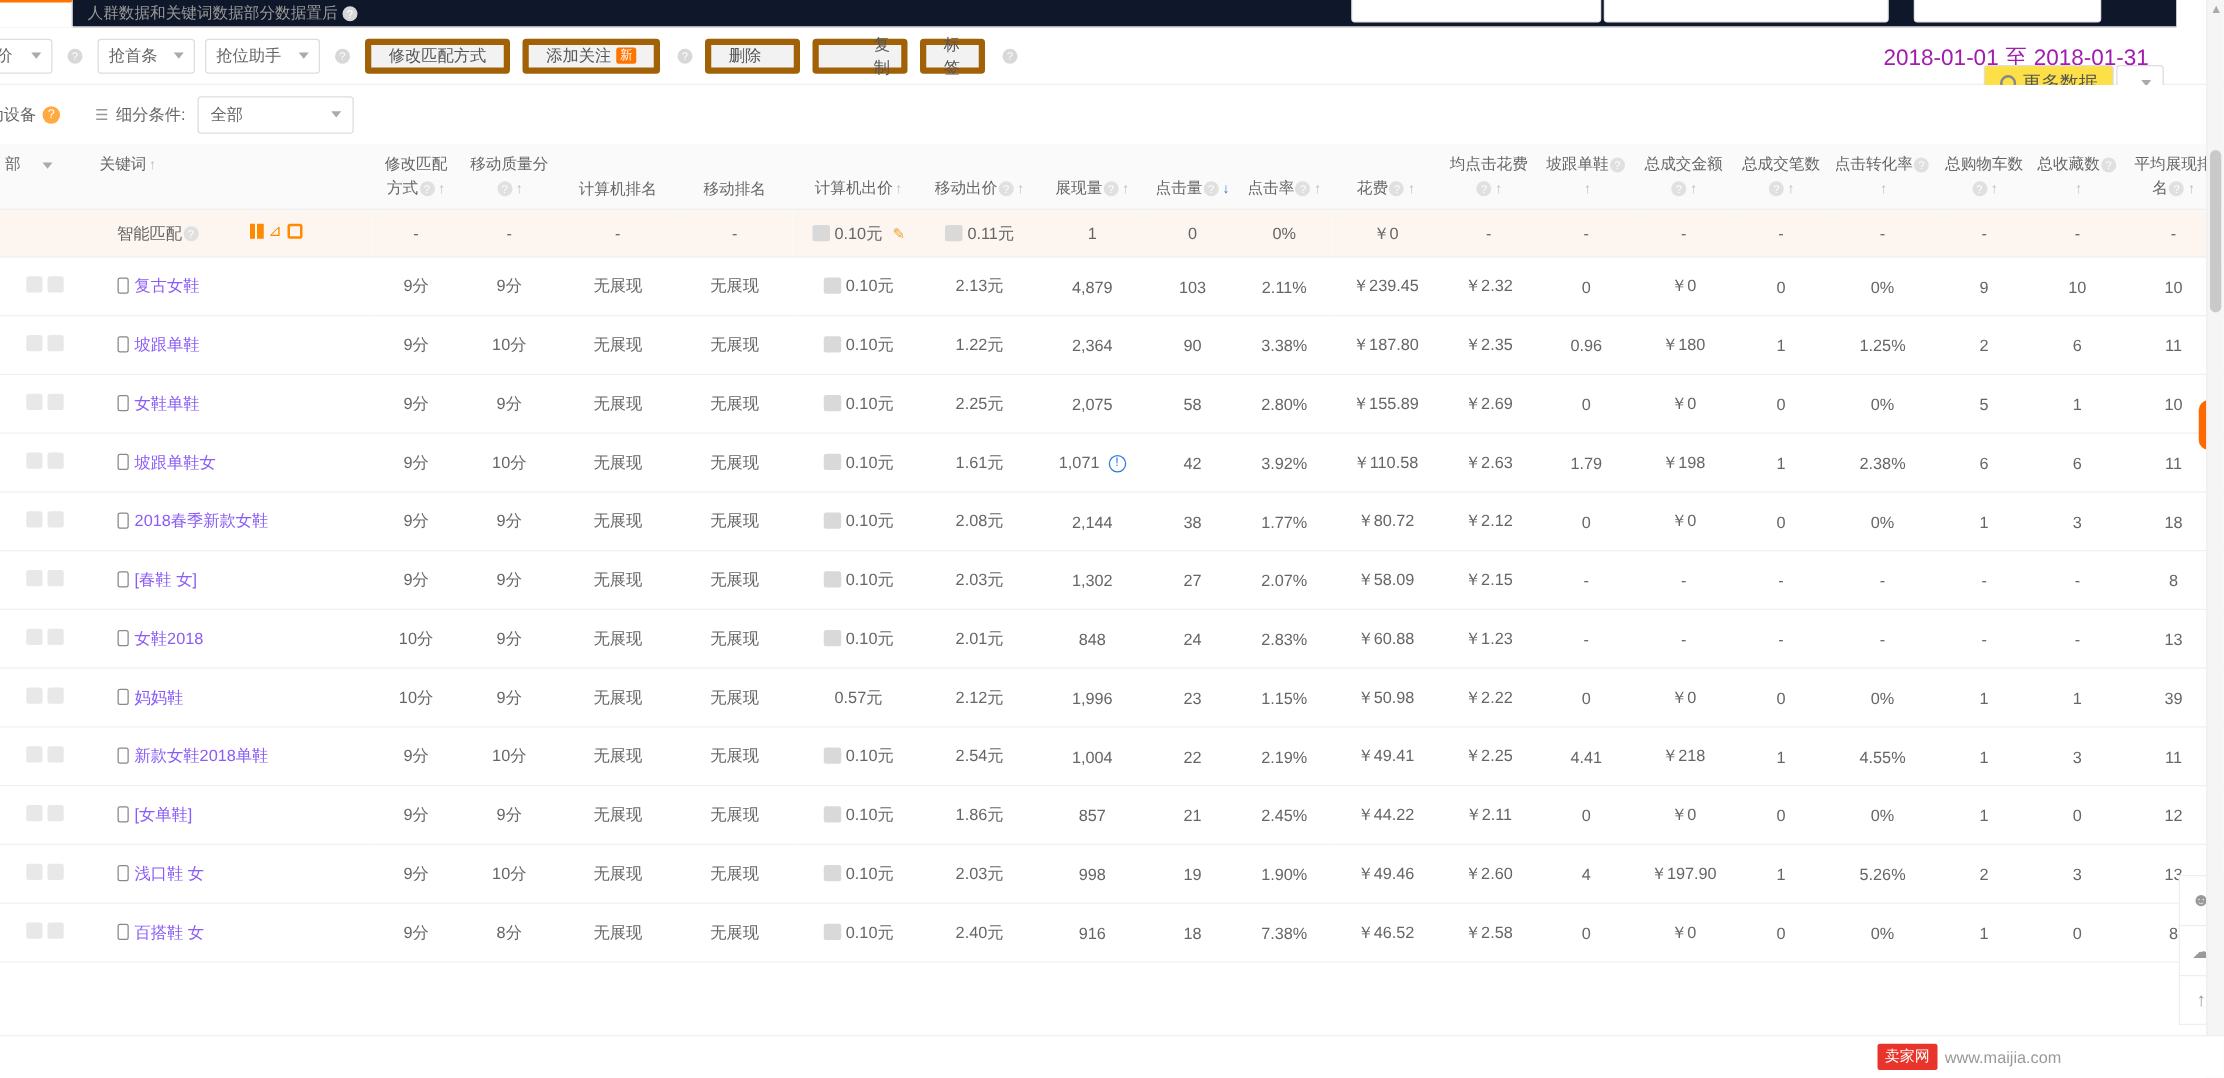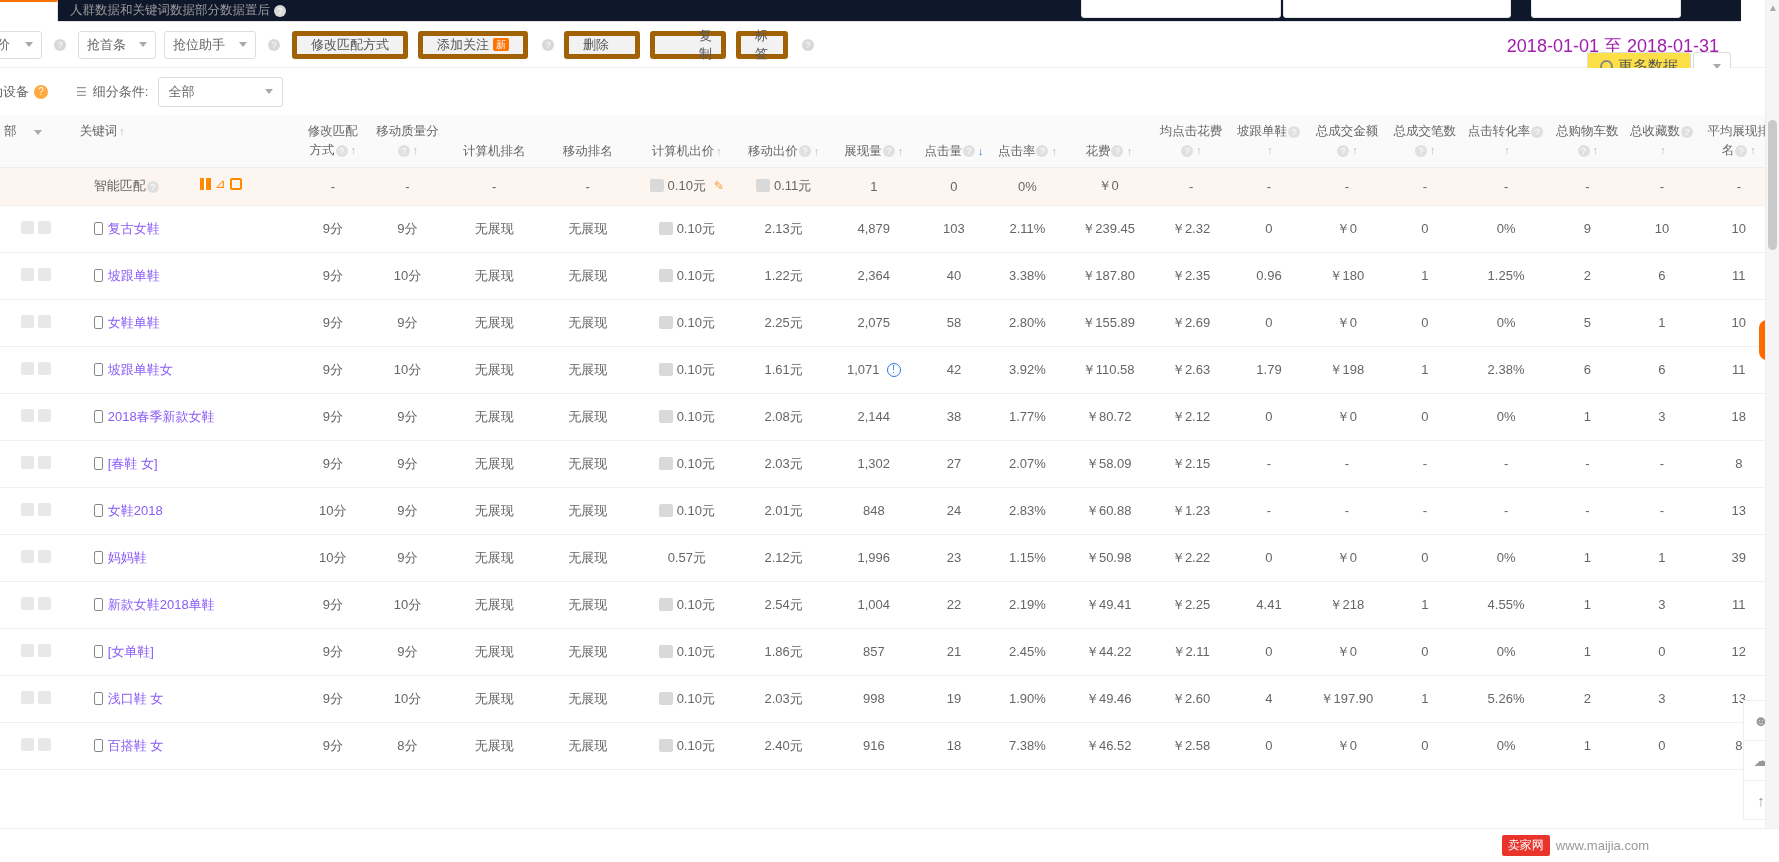--- a/index.html
+++ b/index.html
@@ -383,21 +383,21 @@
         <tr>
           <td><span class="chk"></span><span class="chk"></span></td>
           <td class="kw-cell"><span class="mob-icon"></span><a class="kw-link" href="#">坡跟单鞋</a></td>
           <td class=""><span>9分</span></td>
           <td class=""><span>10分</span></td>
           <td class=""><span>无展现</span></td>
           <td class=""><span>无展现</span></td>
           <td><span class="bid-icon"></span><span>0.10元</span></td>
           <td class=""><span>1.22元</span></td>
           <td class=""><span>2,364</span></td>
-          <td class=""><span>40</span></td>
+          <td class=""><span>90</span></td>
           <td class=""><span>3.38%</span></td>
           <td class=""><span>￥187.80</span></td>
           <td class=""><span>￥2.35</span></td>
           <td class=""><span>0.96</span></td>
           <td class=""><span>￥180</span></td>
           <td class=""><span>1</span></td>
           <td class=""><span>1.25%</span></td>
           <td class=""><span>2</span></td>
           <td class=""><span>6</span></td>
           <td class=""><span>11</span></td>

